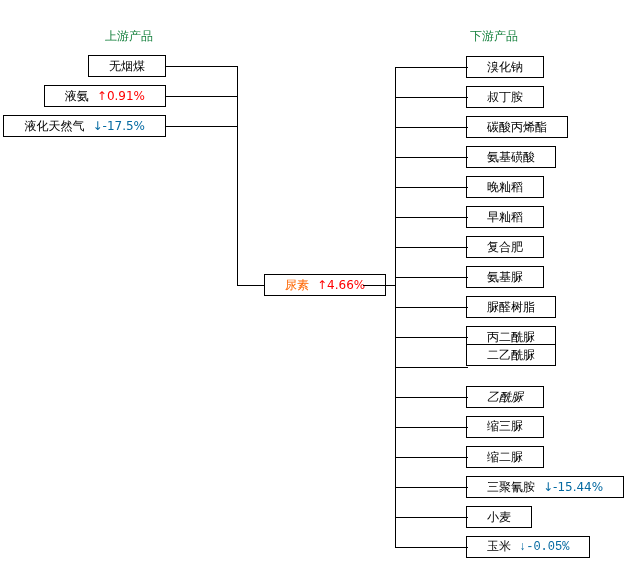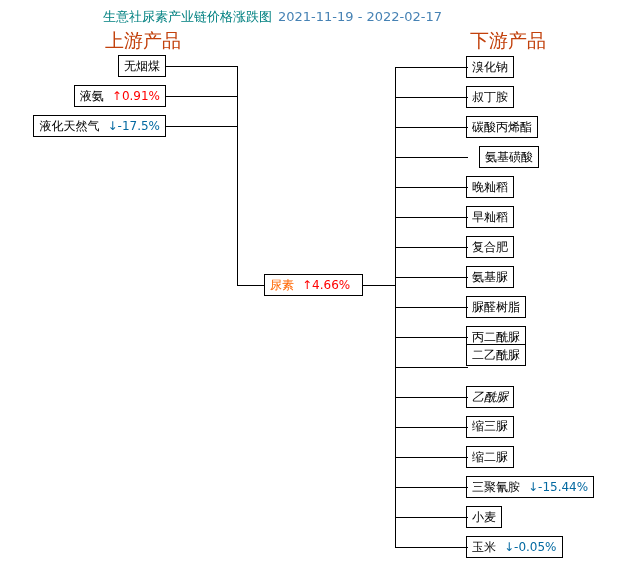--- a/index.html
+++ b/index.html
@@ -4,67 +4,64 @@
 <style>
   html,body{margin:0;padding:0;background:#fff;}
   #canvas{
     position:relative;width:630px;height:565px;background:#ffffff;
     font-family:"DejaVu Sans","Liberation Sans",sans-serif;
     font-size:12px;color:#000;overflow:hidden;
   }
   .title-wrap{position:absolute;left:103px;top:8px;font-size:13px;white-space:nowrap;}
   .title-main{color:#008080;}
   .title-date{color:#4682b4;margin-left:6px;}
-  .sec-label{position:absolute;font-size:19px;color:#c2410c;white-space:nowrap;}
+  .sec-label{position:absolute;font-size:12px;color:#15803d;white-space:nowrap;}
   .sec-up{left:105px;top:28px;}
   .sec-down{left:470px;top:28px;}
   .node{
     position:absolute;height:22px;line-height:20px;box-sizing:border-box;
-    border:1px solid #000;background:#fff;padding:0 5px;white-space:nowrap;
+    border:1px solid #000;background:#fff;padding:0 20px;white-space:nowrap;
     font-size:12px;
   }
   .node .chg{margin-left:8px;}
   .chg.up{color:#ff0000;margin-top:37px;}
   .chg.down{color:#0369a1;}
   .center-name{color:#ff6600;}
   .line{position:absolute;background:#000;}
   .line-h{height:1px;}
   .line-v{width:1px;}
 </style>
 </head>
 <body>
 
 <div id="canvas">
-  <div class="title-wrap">
-    <span class="title-main">生意社尿素产业链价格涨跌图</span><span class="title-date">2021-11-19 - 2022-02-17</span>
-  </div>
   <div class="sec-label sec-up">上游产品</div>
   <div class="sec-label sec-down">下游产品</div>
   <div id="nodes">
       <div class="node" style="right: 464px; top: 55px;"><span>无烟煤</span></div>
       <div class="node" style="right: 464px; top: 85px;"><span>液氨</span><span class="chg up"><span>↑</span><span>0.91%</span></span></div>
       <div class="node" style="right: 464px; top: 115px;"><span>液化天然气</span><span class="chg down"><span>↓</span><span>-17.5%</span></span></div>
       <div class="node" style="left: 264px; top: 274px; min-width: 99px;"><span class="center-name">尿素</span><span class="chg up"><span>↑</span><span>4.66%</span></span></div>
       <div class="node" style="left: 466px; top: 56px;"><span>溴化钠</span></div>
       <div class="node" style="left: 466px; top: 86px;"><span>叔丁胺</span></div>
       <div class="node" style="left: 466px; top: 116px;"><span>碳酸丙烯酯</span></div>
-      <div class="node" style="left: 466px; top: 146px; margin-left: 13px;"><span>氨基磺酸</span></div>
+      <div class="node" style="left: 466px; top: 146px;"><span>氨基磺酸</span></div>
       <div class="node" style="left: 466px; top: 176px;"><span>晚籼稻</span></div>
       <div class="node" style="left: 466px; top: 206px;"><span>早籼稻</span></div>
       <div class="node" style="left: 466px; top: 236px;"><span>复合肥</span></div>
       <div class="node" style="left: 466px; top: 266px;"><span>氨基脲</span></div>
       <div class="node" style="left: 466px; top: 296px;"><span>脲醛树脂</span></div>
       <div class="node" style="left: 466px; top: 326px;"><span>丙二酰脲</span></div>
       <div class="node" style="left: 466px; top: 344px;"><span>二乙酰脲</span></div>
       <div class="node" style="left: 466px; top: 386px; font-style: italic;"><span>乙酰脲</span></div>
       <div class="node" style="left: 466px; top: 416px; font-family: Liberation Mono, monospace;"><span>缩三脲</span></div>
       <div class="node" style="left: 466px; top: 446px;"><span>缩二脲</span></div>
       <div class="node" style="left: 466px; top: 476px;"><span>三聚氰胺</span><span class="chg down"><span>↓</span><span>-15.44%</span></span></div>
       <div class="node" style="left: 466px; top: 506px;"><span>小麦</span></div>
-      <div class="node" style="left: 466px; top: 536px;"><span>玉米</span><span class="chg down"><span>↓</span><span>-0.05%</span></span></div>
+      <div class="node" style="left: 466px; top: 536px; font-family: Liberation Mono, monospace;"><span>玉米</span><span class="chg down"><span>↓</span><span>-0.05%</span></span></div>
     </div>
   <div id="lines">
       <div class="line line-h" style="left: 166px; top: 66px; width: 71px;"></div>
       <div class="line line-h" style="left: 166px; top: 96px; width: 71px;"></div>
       <div class="line line-h" style="left: 166px; top: 126px; width: 71px;"></div>
       <div class="line line-v" style="left: 237px; top: 66px; height: 219px;"></div>
       <div class="line line-h" style="left: 237px; top: 285px; width: 27px;"></div>
       <div class="line line-h" style="left: 363px; top: 285px; width: 32px;"></div>
       <div class="line line-v" style="left: 395px; top: 67px; height: 480px;"></div>
       <div class="line line-h" style="left: 395px; top: 67px; width: 73px;"></div>

